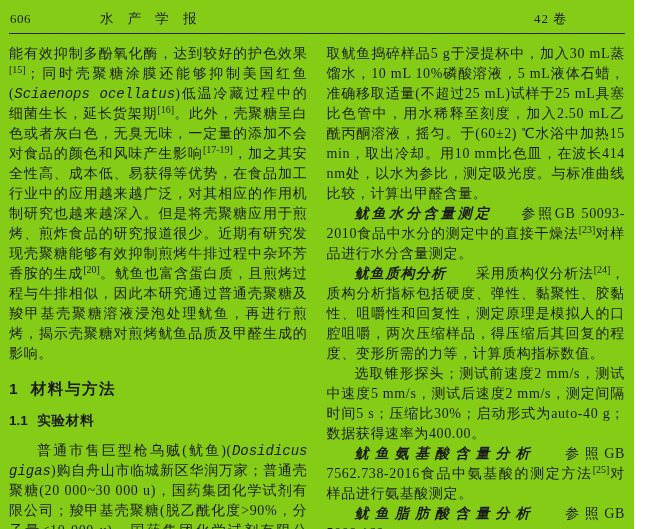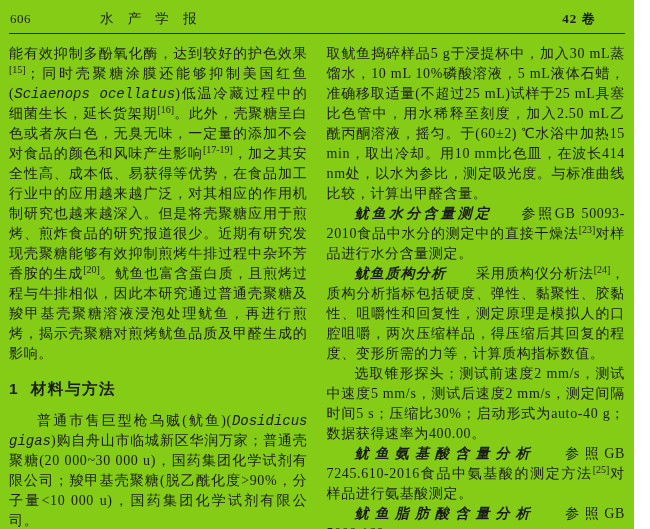--- a/index.html
+++ b/index.html
@@ -8,21 +8,21 @@
     width:650px; height:529px; overflow:hidden;
     font-family:"Liberation Serif", serif;
     color:#1c1c1c;
   }
   .page { width:634px; height:529px; padding:6px 9px 0 9px; background:#84cc16; }
 
   
   .hdr { display:flex; align-items:baseline; font-size:13px; padding:4px 1px 5px 1px; }
   .hdr .pgnum { width:90px; letter-spacing:0.04em; }
   .hdr .jtitle { flex:1; text-align:left; font-size:13.5px; letter-spacing:1.05em; margin-right:-1.05em; }
-  .hdr .vol { width:90px; text-align:center; letter-spacing:0.08em;font-weight:bold; }
+  .hdr .vol { width:90px; text-align:left; letter-spacing:0.08em; }
   .rule { border-top:1.3px solid #2a2a2a; margin:0 0 10px 0; }
 
   
   .cols { display:flex; gap:19px; }
   .col { flex:1; min-width:0; font-size:14px; line-height:20px; text-align:justify; letter-spacing:0.045em; }
 
   p.bp { margin:0; }
   .indent { text-indent:2em; }
 
   sup.cite { font-size:10px; line-height:0; vertical-align:5px; letter-spacing:0; }
@@ -55,32 +55,33 @@
   </header>
   <div class="rule"></div>
 
   <main class="cols">
 
     <section class="col">
       <p class="bp"><span>能有效抑制多酚氧化酶，达到较好的护色效果</span><sup class="cite">[15]</sup><span>；同时壳聚糖涂膜还能够抑制美国红鱼(</span><span class="latin-it">Sciaenops ocellatus</span><span>)低温冷藏过程中的细菌生长，延长货架期</span><sup class="cite">[16]</sup><span>。此外，壳聚糖呈白色或者灰白色，无臭无味，一定量的添加不会对食品的颜色和风味产生影响</span><sup class="cite">[17-19]</sup><span>，加之其安全性高、成本低、易获得等优势，在食品加工行业中的应用越来越广泛，对其相应的作用机制研究也越来越深入。但是将壳聚糖应用于煎烤、煎炸食品的研究报道很少。近期有研究发现壳聚糖能够有效抑制煎烤牛排过程中杂环芳香胺的生成</span><sup class="cite">[20]</sup><span>。鱿鱼也富含蛋白质，且煎烤过程与牛排相似，因此本研究通过普通壳聚糖及羧甲基壳聚糖溶液浸泡处理鱿鱼，再进行煎烤，揭示壳聚糖对煎烤鱿鱼品质及甲醛生成的影响。</span></p>
 
       <h1 class="sec"><span class="secnum">1</span><span>材料与方法</span></h1>
 
+      <h2 class="subsec"><span class="secnum">1.1</span><span>实验材料</span></h2>
 
       <p class="bp indent"><span>普通市售巨型枪乌贼(鱿鱼)(</span><span class="latin-it">Dosidicus gigas</span><span>)购自舟山市临城新区华润万家；普通壳聚糖(20 000~30 000 u)，国药集团化学试剂有限公司；羧甲基壳聚糖(脱乙酰化度&gt;90%，分子量&lt;10 000 u)，国药集团化学试剂有限公司。</span></p>
     </section>
 
     <section class="col">
       <p class="bp"><span>取鱿鱼捣碎样品5 g于浸提杯中，加入30 mL蒸馏水，10 mL 10%磷酸溶液，5 mL液体石蜡，准确移取适量(不超过25 mL)试样于25 mL具塞比色管中，用水稀释至刻度，加入2.50 mL乙酰丙酮溶液，摇匀。于(60±2) ℃水浴中加热15 min，取出冷却。用10 mm比色皿，在波长414 nm处，以水为参比，测定吸光度。与标准曲线比较，计算出甲醛含量。</span></p>
 
       <p class="bp indent"><span class="runin">鱿鱼水分含量测定</span><span>参照GB 50093-2010食品中水分的测定中的直接干燥法</span><sup class="cite">[23]</sup><span>对样品进行水分含量测定。</span></p>
 
       <p class="bp indent"><span class="runin">鱿鱼质构分析</span><span>采用质构仪分析法</span><sup class="cite">[24]</sup><span>，质构分析指标包括硬度、弹性、黏聚性、胶黏性、咀嚼性和回复性，测定原理是模拟人的口腔咀嚼，两次压缩样品，得压缩后其回复的程度、变形所需的力等，计算质构指标数值。</span></p>
 
       <p class="bp indent"><span>选取锥形探头；测试前速度2 mm/s，测试中速度5 mm/s，测试后速度2 mm/s，测定间隔时间5 s；压缩比30%；启动形式为auto-40 g；数据获得速率为400.00。</span></p>
 
-      <p class="bp indent"><span class="runin">鱿鱼氨基酸含量分析</span><span>参照GB 7245.610-2016食品中氨基酸的测定方法</span><sup class="cite">[25]</sup><span>对样品进行氨基酸测定。</span></p>
+      <p class="bp indent"><span class="runin">鱿鱼氨基酸含量分析</span><span>参照GB 7562.738-2016食品中氨基酸的测定方法</span><sup class="cite">[25]</sup><span>对样品进行氨基酸测定。</span></p>
 
       <p class="bp indent"><span class="runin">鱿鱼脂肪酸含量分析</span><span>参照GB 5009.168-</span></p>
     </section>
 
   </main>
 </div>
 
 </body></html>

